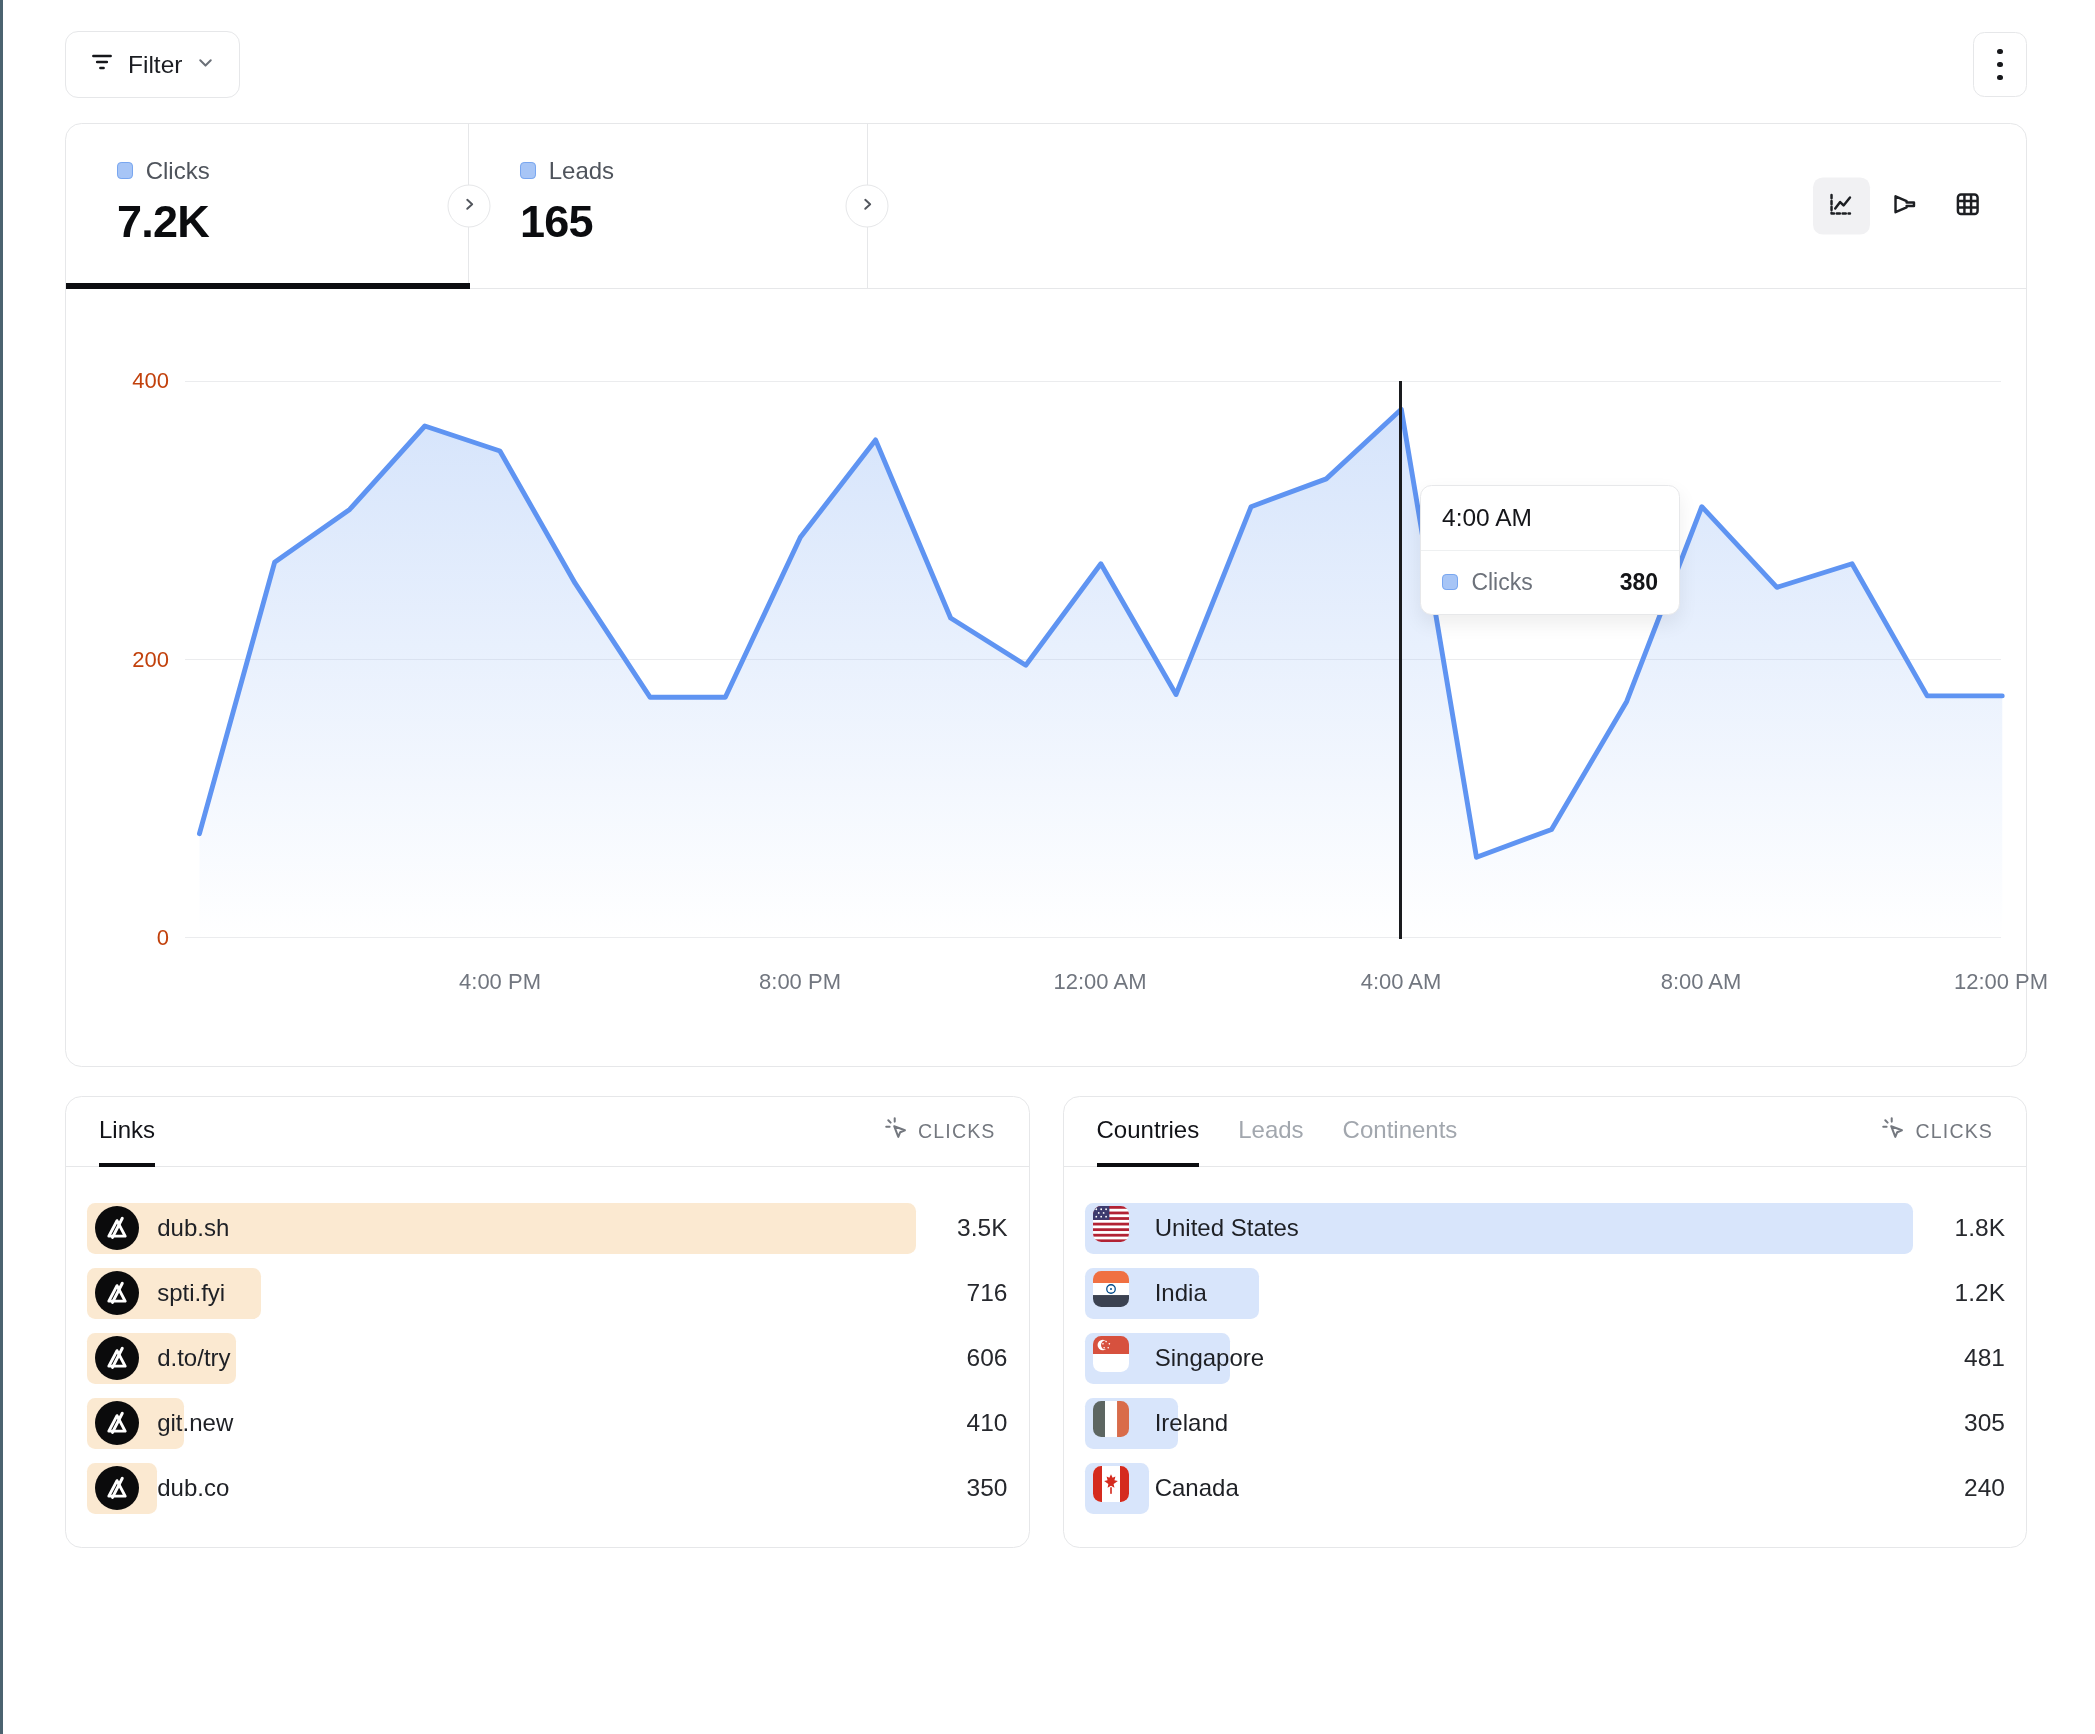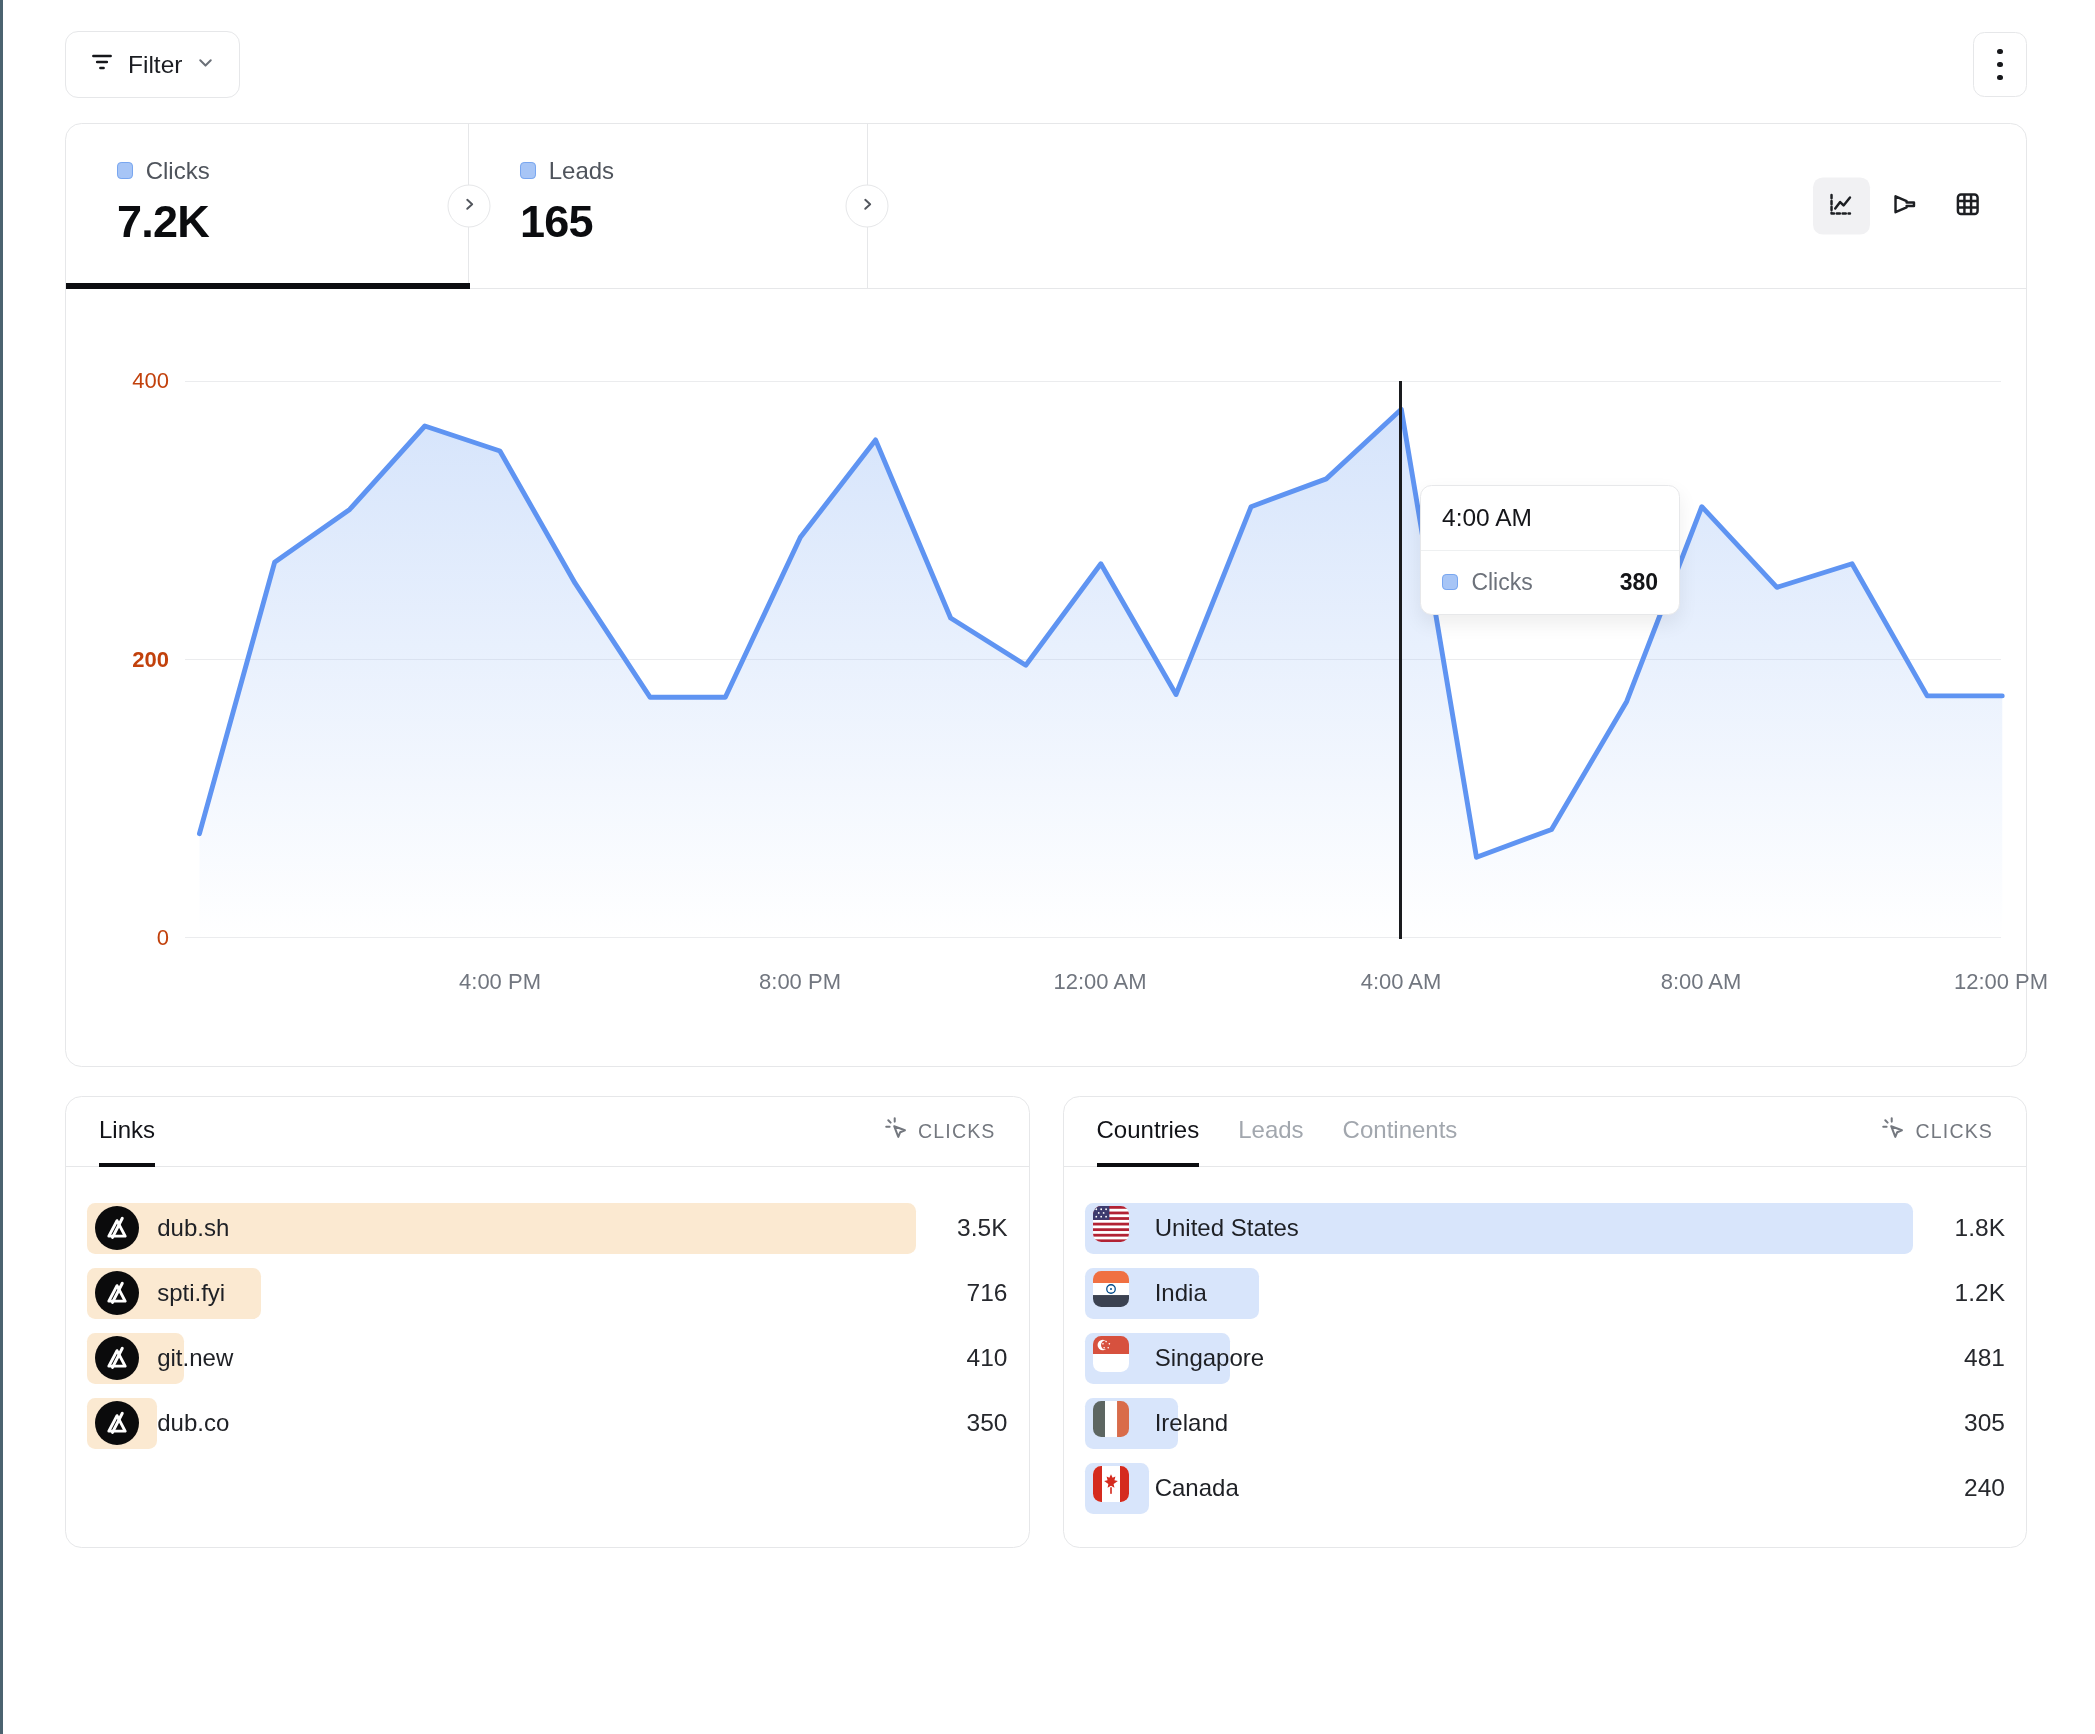--- a/index.html
+++ b/index.html
@@ -176,21 +176,21 @@
       <div class="crosshair" id="crosshair" style="left: 1333px;"></div>
       <div class="tooltip" id="tooltip" style="left: 1354px;">
         <div class="tt-head">4:00 AM</div>
         <div class="tt-row">
           <span class="legend-sq"></span>
           <span class="lbl">Clicks</span>
           <span class="val">380</span>
         </div>
       </div>
     <div class="ylab" style="top: 649px;">0</div>
-        <div class="ylab" style="top: 371px; font-weight: bold;">200</div>
+        <div class="ylab" style="top: 371px;">200</div>
         <div class="ylab" style="top: 92px;">400</div>
         <div class="xlab" style="left: 434px;">4:00 PM</div>
         <div class="xlab" style="left: 734px;">8:00 PM</div>
         <div class="xlab" style="left: 1034px;">12:00 AM</div>
         <div class="xlab" style="left: 1335px;">4:00 AM</div>
         <div class="xlab" style="left: 1635px;">8:00 AM</div>
         <div class="xlab" style="left: 1935px;">12:00 PM</div>
       </div>
   </div>
 
@@ -226,20 +226,32 @@
             <div class="bar" style="width: calc(21% - 19px);"></div>
             <span class="ricon">
               <svg width="44" height="44" viewBox="0 0 54 54">
                 <circle cx="27" cy="27" r="27" fill="#0b0b0c"></circle>
                 <path d="M17 37 L27 18 L37 37 Z" fill="none" stroke="#fff" stroke-width="3.6" stroke-linejoin="round"></path>
                 <path d="M33.5 15 L21.5 38.5" stroke="#fff" stroke-width="3.6" stroke-linecap="round"></path>
               </svg>
             </span>
             <span class="rlabel">spti.fyi</span>
             <span class="rvalue">716</span>
+          </div>
+          <div class="row">
+            <div class="bar" style="width: calc(18% - 16.5px);"></div>
+            <span class="ricon">
+              <svg width="44" height="44" viewBox="0 0 54 54">
+                <circle cx="27" cy="27" r="27" fill="#0b0b0c"></circle>
+                <path d="M17 37 L27 18 L37 37 Z" fill="none" stroke="#fff" stroke-width="3.6" stroke-linejoin="round"></path>
+                <path d="M33.5 15 L21.5 38.5" stroke="#fff" stroke-width="3.6" stroke-linecap="round"></path>
+              </svg>
+            </span>
+            <span class="rlabel">d.to/try</span>
+            <span class="rvalue">606</span>
           </div>
           <div class="row">
             <div class="bar" style="width: calc(11.7% - 10.7px);"></div>
             <span class="ricon">
               <svg width="44" height="44" viewBox="0 0 54 54">
                 <circle cx="27" cy="27" r="27" fill="#0b0b0c"></circle>
                 <path d="M17 37 L27 18 L37 37 Z" fill="none" stroke="#fff" stroke-width="3.6" stroke-linejoin="round"></path>
                 <path d="M33.5 15 L21.5 38.5" stroke="#fff" stroke-width="3.6" stroke-linecap="round"></path>
               </svg>
             </span>

